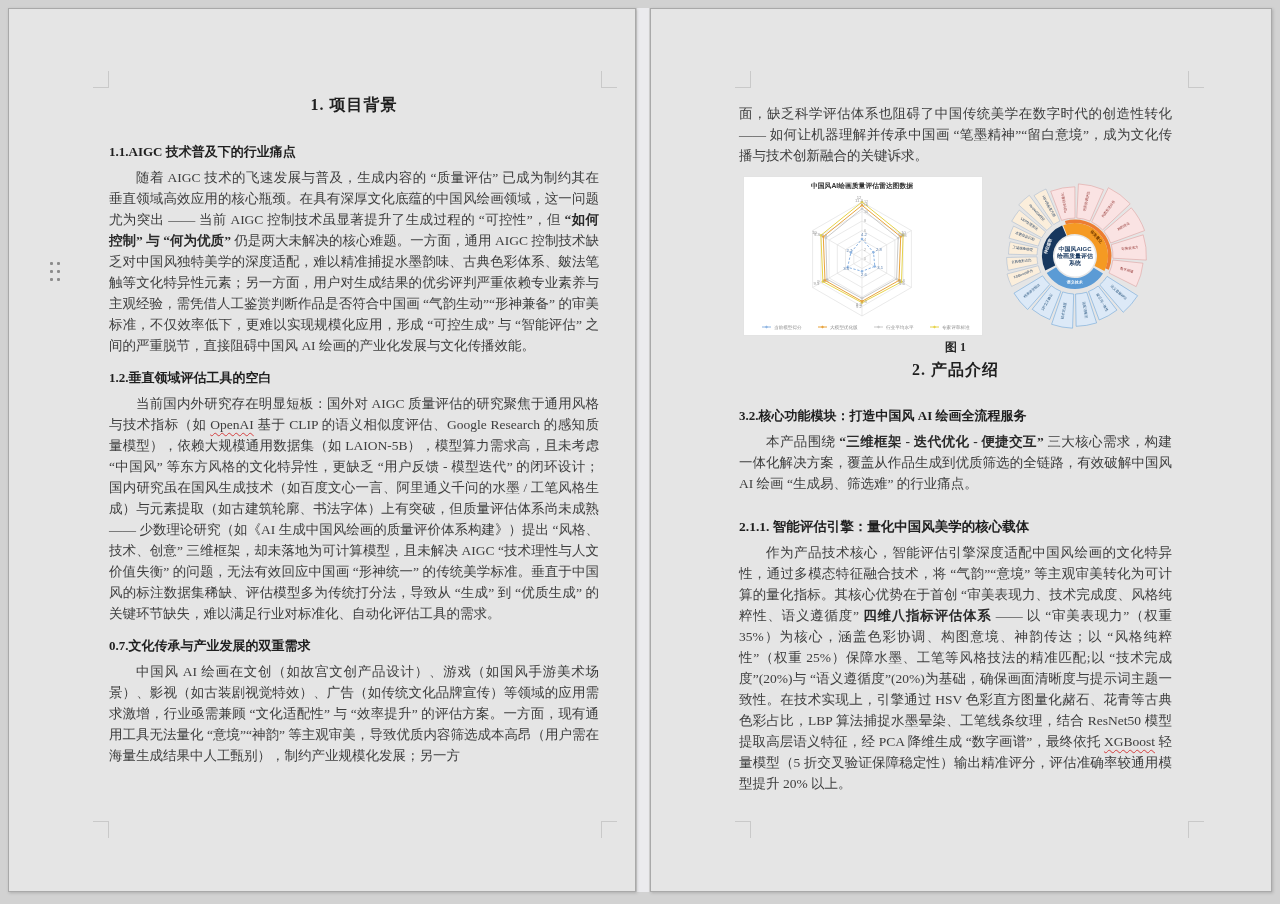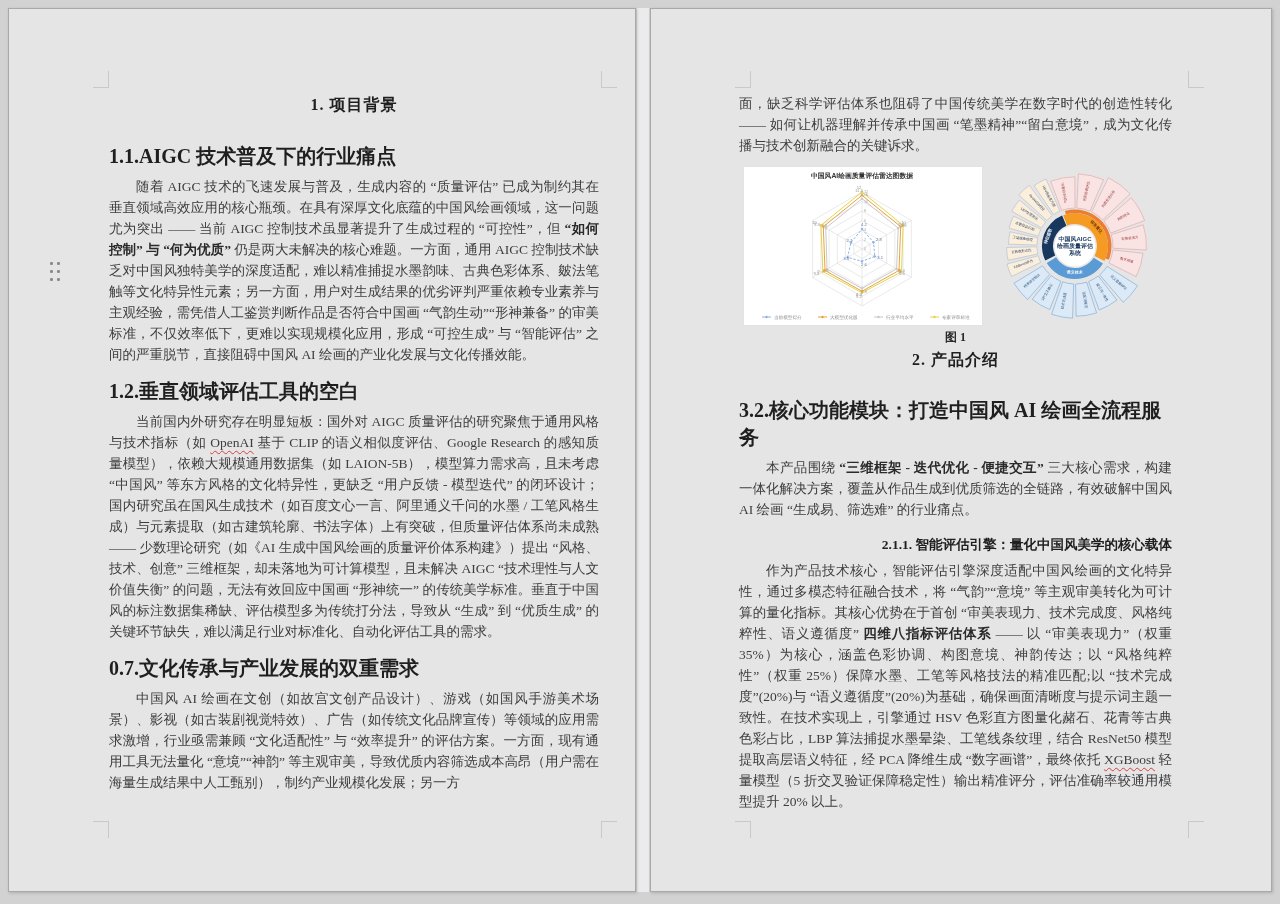--- a/index.html
+++ b/index.html
@@ -7,25 +7,25 @@
           font-family:"Liberation Serif","DejaVu Serif",serif;}
   .page{position:absolute;top:8px;height:884px;background:#e5e5e5;border:1px solid #a9a9a9;
         box-shadow:1px 1px 3px rgba(0,0,0,.18);box-sizing:border-box;}
   .page1{left:8px;width:628px;}
   .page2{left:650px;width:622px;}
   .gapstrip{position:absolute;left:637px;top:8px;width:12px;height:884px;background:#ebebee;}
   .content{position:absolute;top:78px;}
   .page1 .content{left:100px;right:36px;}
   .page2 .content{left:88px;right:99px;}
   .ptitle{font-size:16px;font-weight:bold;color:#1f1f1f;text-align:center;margin:8px 0 0 0;letter-spacing:1px;}
-  .h2{font-size:20px;font-weight:bold;color:#1f1f1f;margin:27px 0 0 0;}
-  .h3{font-size:13.5px;font-weight:bold;color:#1f1f1f;margin:16px 0 0 0;text-align:right;}
+  .h2{font-size:13px;font-weight:bold;color:#1f1f1f;margin:27px 0 0 0;}
+  .h3{font-size:13.5px;font-weight:bold;color:#1f1f1f;margin:24px 0 0 0;}
   p.body{margin:6px 0 0 0;font-size:13.5px;line-height:21px;color:#3d3d3d;
          text-align:justify;text-indent:2em;}
-  p.body.noindent{text-indent:0;margin-top:6px;}
+  p.body.noindent{text-indent:0;margin-top:16px;}
   .b{font-weight:bold;color:#2a2a2a;}
   .sq{text-decoration:underline wavy #d34040 1px;text-underline-offset:3px;}
   
   .mark{position:absolute;width:15px;height:16px;}
   .mark.tl{left:84px;top:62px;border-right:1px solid #c9c9c9;border-bottom:1px solid #c9c9c9;}
   .mark.tr{border-left:1px solid #c9c9c9;border-bottom:1px solid #c9c9c9;top:62px;}
   .page1 .mark.tr{left:592px;} .page2 .mark.tr{left:537px;}
   .page2 .mark.tl{left:84px;}
   .mark.bl{left:84px;top:812px;border-right:1px solid #c9c9c9;border-top:1px solid #c9c9c9;}
   .mark.br{top:812px;border-left:1px solid #c9c9c9;border-top:1px solid #c9c9c9;}

